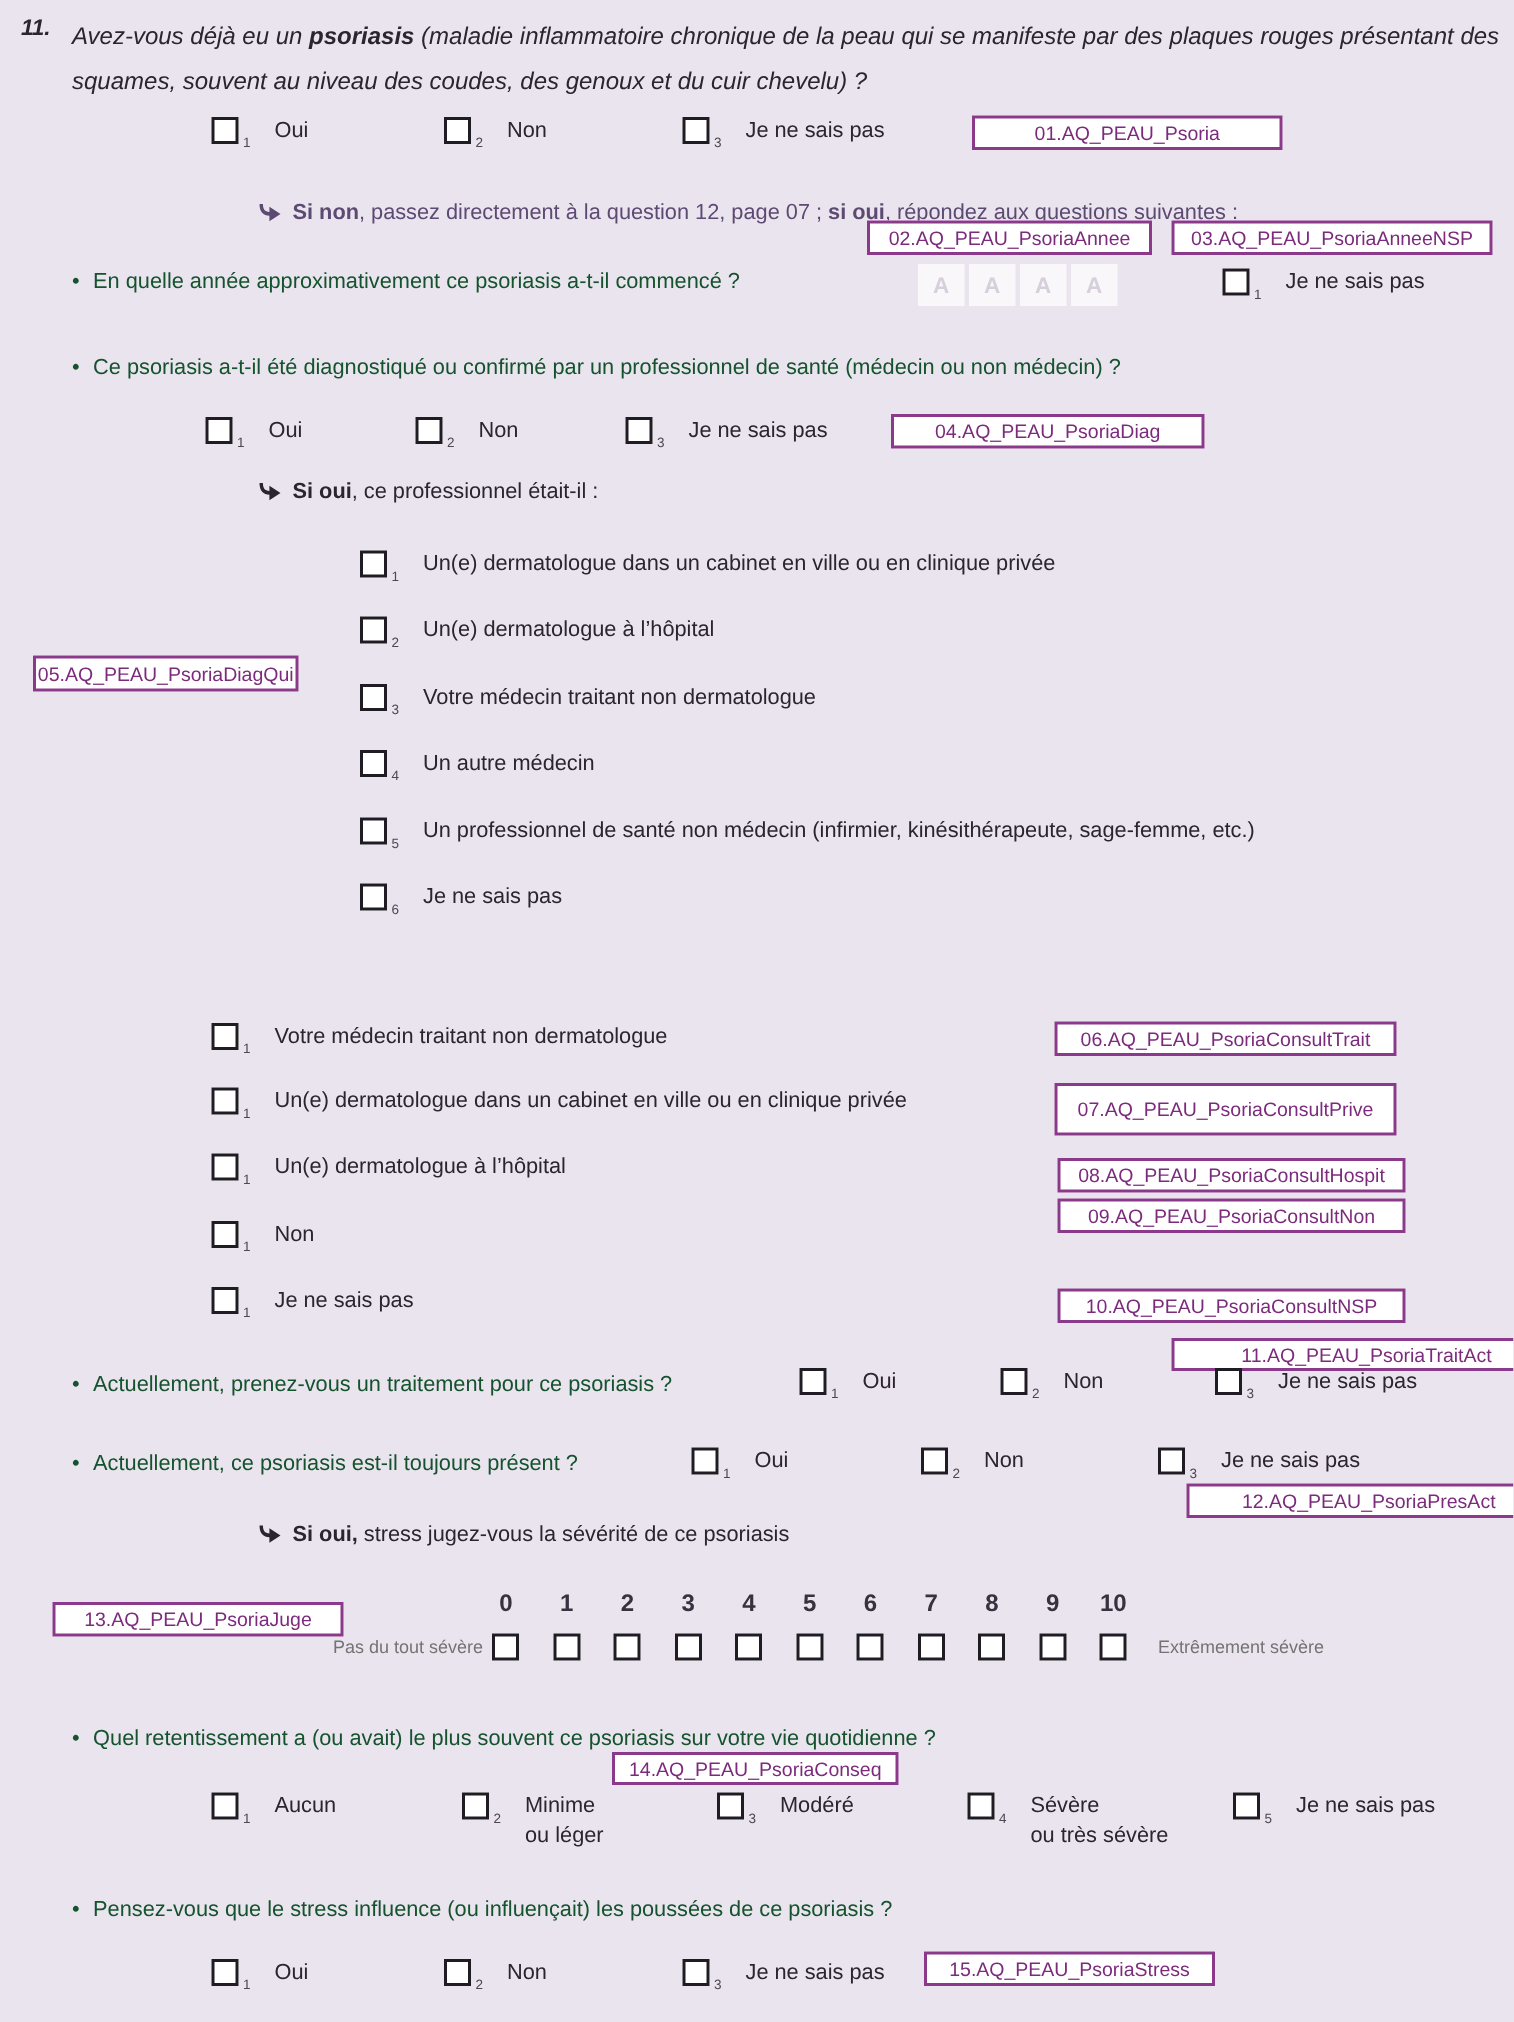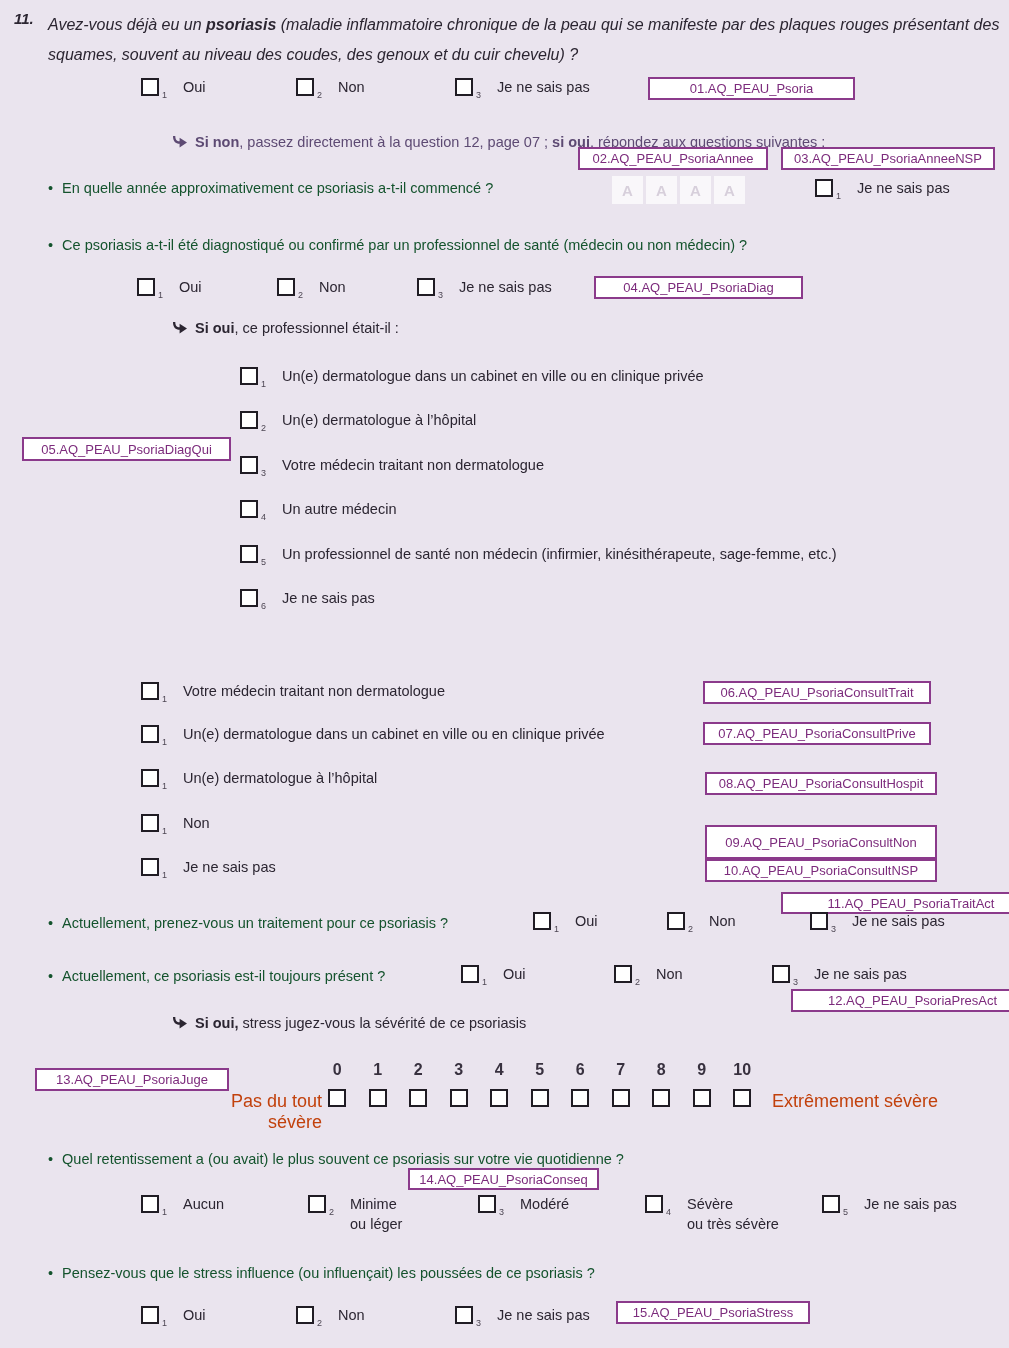--- a/index.html
+++ b/index.html
@@ -36,21 +36,21 @@
   
   .ybgroup{position:absolute;display:flex;gap:3px;}
   .ybox{width:31px;height:28px;background:#f9f7fa;color:#d7cfdb;font-size:15px;font-weight:bold;
         display:flex;align-items:center;justify-content:center;}
 
   
   .sev-row{position:absolute;display:flex;}
   .sev-col{width:40.5px;display:flex;flex-direction:column;align-items:center;}
   .sev-num{font-size:16px;font-weight:bold;color:#38313f;height:23px;}
   .sev-cb{margin-top:5px;}
-  .sc-label{position:absolute;font-size:18px;color:#c2410c;}
+  .sc-label{position:absolute;font-size:12px;color:#737373;}
 </style>
 </head>
 <body>
 
 <div class="page">
 
   <div class="qnum">11.</div>
   <div class="qtext"><span>Avez-vous déjà eu un </span><b>psoriasis</b><span> (maladie inflammatoire chronique de la peau qui se manifeste par des plaques rouges présentant des squames, souvent au niveau des coudes, des genoux et du cuir chevelu) ?</span></div>
 
   <div class="opt" style="left:141px;top:78px">
@@ -179,21 +179,21 @@
         <span>Un professionnel de santé non médecin (infirmier, kinésithérapeute, sage-femme, etc.)</span>
       </span>
   </div>
   <div class="opt" style="left:240px;top:589px">
     <span class="cb"></span>
     <span class="sub">6</span>
     <span class="lbl">
         <span>Je ne sais pas</span>
       </span>
   </div>
-  <div class="field" style="left:22px;top:437px;width:209px;height:24px">
+  <div class="field" style="left:22px;top:437px;width:177px;height:24px">
     <span>05.AQ_PEAU_PsoriaDiagQui</span>
   </div>
 
 
   <div class="opt" style="left:141px;top:682px">
     <span class="cb"></span>
     <span class="sub">1</span>
     <span class="lbl">
         <span>Votre médecin traitant non dermatologue</span>
       </span>
@@ -202,21 +202,21 @@
     <span>06.AQ_PEAU_PsoriaConsultTrait</span>
   </div>
 
   <div class="opt" style="left:141px;top:725px">
     <span class="cb"></span>
     <span class="sub">1</span>
     <span class="lbl">
         <span>Un(e) dermatologue dans un cabinet en ville ou en clinique privée</span>
       </span>
   </div>
-  <div class="field" style="left:703px;top:722px;width:228px;height:23px">
+  <div class="field" style="left:703px;top:722px;width:228px;height:35px">
     <span>07.AQ_PEAU_PsoriaConsultPrive</span>
   </div>
 
   <div class="opt" style="left:141px;top:769px">
     <span class="cb"></span>
     <span class="sub">1</span>
     <span class="lbl">
         <span>Un(e) dermatologue à l’hôpital</span>
       </span>
   </div>
@@ -224,21 +224,21 @@
     <span>08.AQ_PEAU_PsoriaConsultHospit</span>
   </div>
 
   <div class="opt" style="left:141px;top:814px">
     <span class="cb"></span>
     <span class="sub">1</span>
     <span class="lbl">
         <span>Non</span>
       </span>
   </div>
-  <div class="field" style="left:705px;top:825px;width:232px;height:34px">
+  <div class="field" style="left:705px;top:799px;width:232px;height:23px">
     <span>09.AQ_PEAU_PsoriaConsultNon</span>
   </div>
 
   <div class="opt" style="left:141px;top:858px">
     <span class="cb"></span>
     <span class="sub">1</span>
     <span class="lbl">
         <span>Je ne sais pas</span>
       </span>
   </div>

